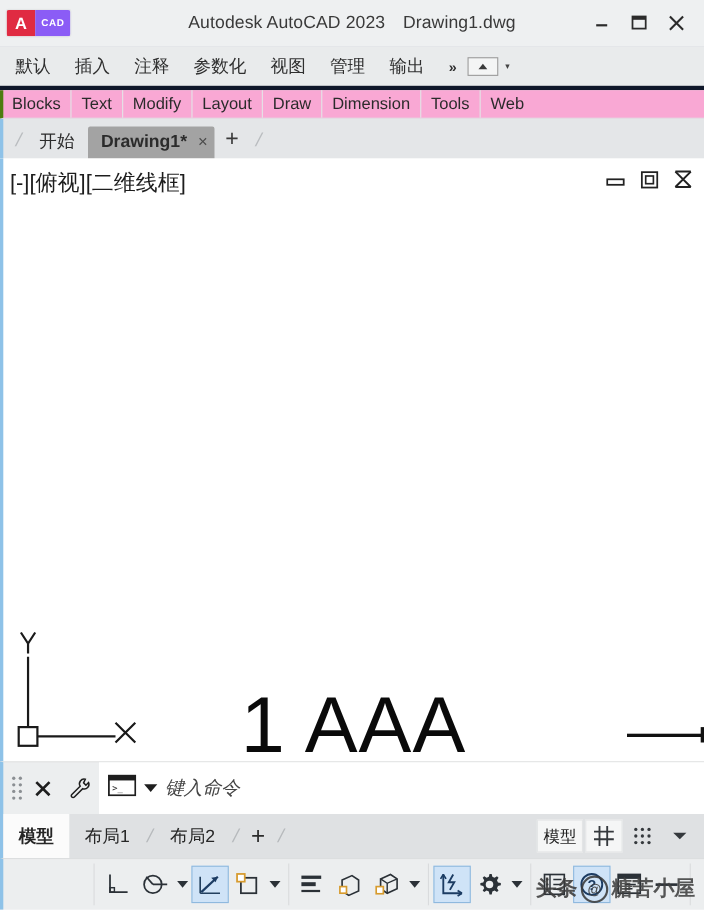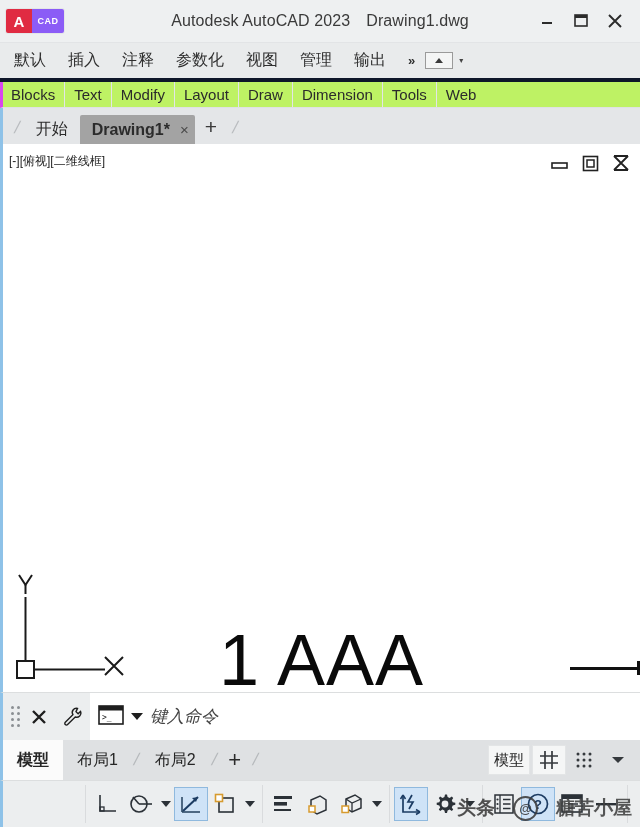--- a/index.html
+++ b/index.html
@@ -127,26 +127,26 @@
     margin-right: 6px;
   }
   .rcaret {
     font-size: 8px;
     color: #444;
   }
 
   
   .menubar {
     height: 26px;
-    background: #bef264;
+    background: #f9a8d4;
     display: flex;
     align-items: stretch;
     flex: 0 0 auto;
     border-bottom: 1px solid #dfe1e3;
-    border-left: 3px solid #d946ef;
+    border-left: 3px solid #4d7c0f;
     box-sizing: border-box;
   }
   .mitem {
     font-size: 15px;
     color: #2b2b2b;
     padding: 0 9px;
     display: flex;
     align-items: center;
     border-right: 1px solid #e3e5e7;
     white-space: nowrap;
@@ -210,21 +210,21 @@
     position: relative;
     background: #ffffff;
     border-left: 3px solid #8ec2e8;
     overflow: hidden;
     box-sizing: border-box;
   }
   .vplabel {
     position: absolute;
     top: 9px;
     left: 6px;
-    font-size: 12px;
+    font-size: 20px;
     color: #1d1d1d;
     font-family: "Liberation Sans", sans-serif;
     white-space: nowrap;
   }
   .vp-controls {
     position: absolute;
     top: 10px;
     right: 10px;
     display: flex;
     align-items: center;
@@ -432,21 +432,21 @@
     display: block;
   }
   .spacer-group { width: 74px; }
 
   .watermark {
     position: absolute;
     right: 8px;
     bottom: 6px;
     display: flex;
     align-items: center;
-    gap: 17px;
+    gap: 2px;
     font-size: 19px;
     color: #3b3b3b;
     font-family: "Liberation Sans", sans-serif;
     font-weight: bold;
     opacity: 0.88;
     pointer-events: none;
     white-space: nowrap;
   }
   .wm-badge {
     display: inline-flex;

